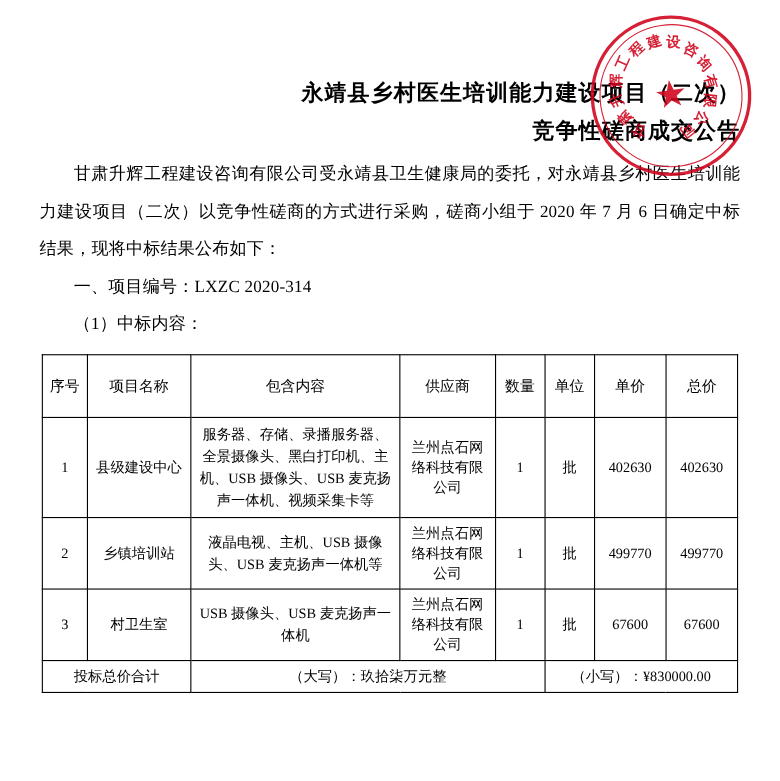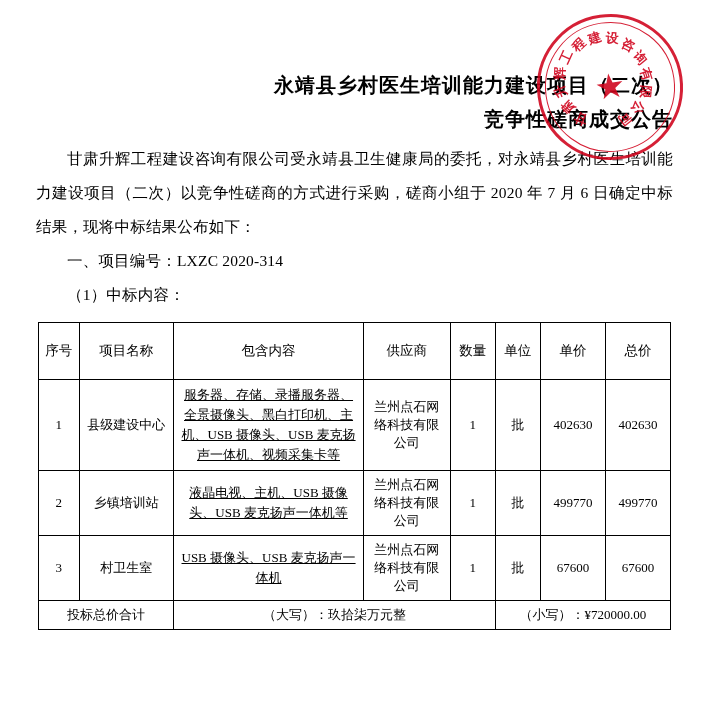--- a/index.html
+++ b/index.html
@@ -124,21 +124,20 @@
   table.bid th {
     font-weight: normal;
     font-size: 13.5px;
     padding: 19px 4px;
   }
   td.content-cell {
     text-align: left;
     padding-left: 6px;
     padding-right: 6px;
     line-height: 20px;
-    text-decoration: underline;
   }
   td.supplier-cell {
     text-align: left;
     padding-left: 6px;
     line-height: 18px;
   }
   td.name-cell {
     white-space: nowrap;
   }
   .total-row td {
@@ -227,19 +226,19 @@
           <td class="content-cell">USB 摄像头、USB 麦克扬声一体机</td>
           <td class="supplier-cell">兰州点石网络科技有限公司</td>
           <td>1</td>
           <td>批</td>
           <td>67600</td>
           <td>67600</td>
         </tr>
         <tr class="total-row">
           <td class="total-label" colspan="2">投标总价合计</td>
           <td class="total-cap" colspan="3">（大写）：玖拾柒万元整</td>
-          <td class="total-num" colspan="3">（小写）：¥720000.00</td>
+          <td class="total-num" colspan="3">（小写）：¥830000.00</td>
         </tr>
       </tbody>
     </table>
   </div>
 
 </div>
 
 </body></html>

